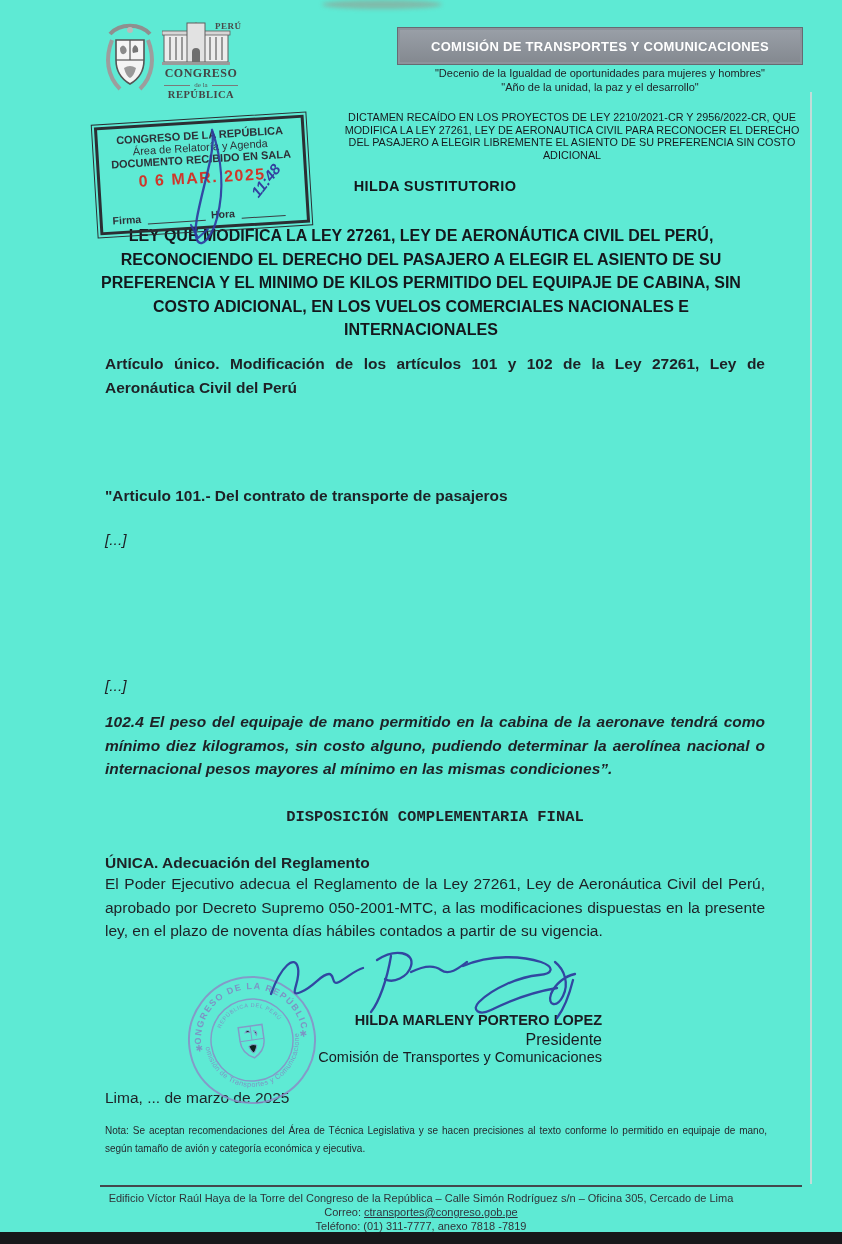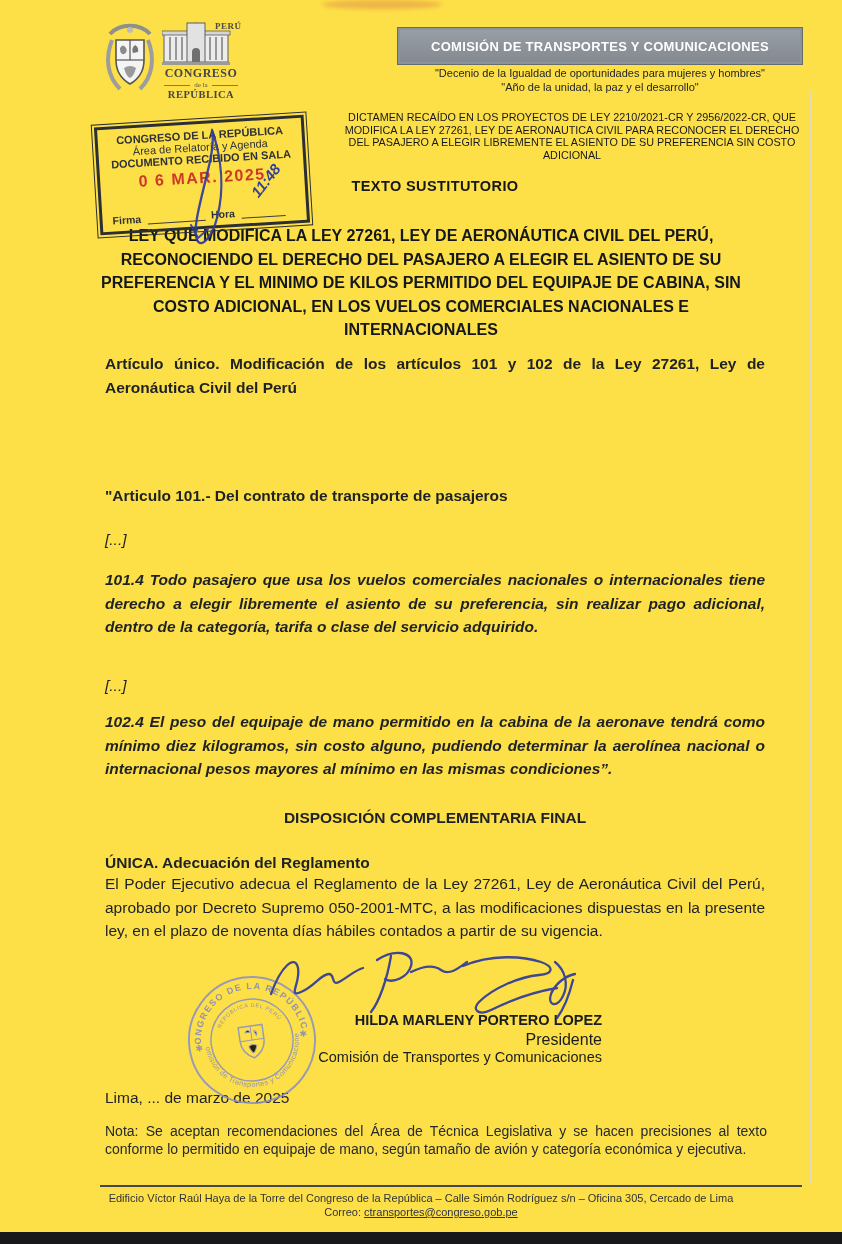--- a/index.html
+++ b/index.html
@@ -1,16 +1,16 @@
 <!DOCTYPE html>
 <html><head>
 <meta charset="utf-8">
 <style>
   html,body{margin:0;padding:0;background:#e8e8e8;}
-  .page{position:relative;width:842px;height:1244px;background:#fde047;overflow:hidden;
+  .page{position:relative;width:842px;height:1244px;background:#5eead4;overflow:hidden;
         font-family:"Liberation Sans","DejaVu Sans",sans-serif;color:#1e2126;}
   .abs{position:absolute;}
   
   .banner{left:397px;top:27px;width:404px;height:36px;background:linear-gradient(#9aa0a8,#83888f);
           border:1px solid #666b72;box-shadow:inset 0 0 0 2px #8d939b;display:flex;align-items:center;justify-content:center;}
   .banner span{color:#ffffff;font-weight:700;font-size:13px;letter-spacing:.3px;}
   .motto{left:395px;width:410px;text-align:center;font-size:11px;color:#212429;}
   .dictamen{left:336px;top:111px;width:472px;text-align:center;font-size:10.8px;line-height:12.6px;color:#17191d;}
   
   .peru-label{left:215px;top:21px;font-family:"Liberation Serif",serif;font-weight:700;font-size:9px;letter-spacing:.5px;color:#4a4a4a;}
@@ -31,29 +31,29 @@
                  font-size:10.5px;font-weight:700;color:#2e3138;}
   .stamp .line{border-bottom:1.5px solid #3a3d42;height:10px;}
   .hora-hand{left:247px;top:172px;transform:rotate(-52deg);font-size:15px;font-style:italic;font-weight:700;color:#33409f;z-index:6;}
   
   .doc-heading{left:105px;top:178px;width:660px;text-align:center;font-size:14.5px;font-weight:700;letter-spacing:.4px;color:#14171c;}
   .law-title{left:85px;top:224px;width:672px;text-align:center;font-size:16px;font-weight:700;line-height:23.5px;color:#14171c;z-index:1;}
   .blk{left:105px;width:660px;font-size:15.5px;line-height:23.5px;text-align:justify;}
   .b{font-weight:700;}
   .bi{font-weight:700;font-style:italic;}
   .i{font-style:italic;}
-  .center{text-align:center;}
+  .center{text-align:center;font-family:Liberation Mono, monospace;}
   .red4{color:#8c2f3a;}
   
   .seal{left:186px;top:974px;width:132px;height:132px;opacity:.85;transform:rotate(-8deg);z-index:2;}
   .sig-svg{left:265px;top:946px;z-index:6;}
   .signer{left:262px;width:340px;text-align:right;color:#191c21;}
   .pen-svg{left:150px;top:122px;z-index:6;}
   
-  .note{left:105px;top:1122px;width:662px;font-size:14px;line-height:18px;color:#26292e;text-align:justify;}
+  .note{left:105px;top:1122px;width:662px;font-size:10px;line-height:18px;color:#26292e;text-align:justify;}
   .frule{left:100px;top:1185px;width:702px;height:2px;background:#44474c;}
   .fline{left:40px;width:762px;text-align:center;font-size:11px;color:#303338;}
   .email{color:#2f3440;text-decoration:underline;}
   .blackbar{left:0;top:1232px;width:842px;height:12px;background:#17181a;}
   .edge{left:810px;top:92px;width:2px;height:1092px;background:#d9d9d9;opacity:.8;}
   .redsmudge{left:322px;top:0;width:120px;height:9px;background:rgba(205,80,75,.3);filter:blur(2px);border-radius:50%;}
 </style>
 </head>
 <body>
 
@@ -121,28 +121,27 @@
       <div class="line" style="width:44px;"></div>
     </div>
   </div>
 
   <svg class="abs pen-svg" width="130" height="140" viewBox="0 0 130 140">
     <path d="M62,8 C71,34 75,66 67,96 C63,112 52,128 47,118 C42,108 51,78 58,48 C62,32 64,18 62,8" fill="none" stroke="#2f3ba0" stroke-width="2.3" stroke-linecap="round" opacity=".92"></path>
     <path d="M48,116 L41,103 M48,116 L58,107" fill="none" stroke="#2f3ba0" stroke-width="2" stroke-linecap="round" opacity=".9"></path>
   </svg>
   <div class="abs hora-hand">11:48</div>
 
-  <div class="abs doc-heading">TEXTO SUSTITUTORIO</div>
+  <div class="abs doc-heading">HILDA SUSTITUTORIO</div>
 
   <div class="abs blk b" style="top:352px;">Artículo único. Modificación de los artículos 101 y 102 de la Ley 27261, Ley de Aeronáutica Civil del Perú</div>
 
 
   <div class="abs blk b" style="top:484px;">"Articulo 101.- Del contrato de transporte de pasajeros</div>
   <div class="abs blk i" style="top:528px;">[...]</div>
-  <div class="abs blk bi" style="top:568px;">101.4 Todo pasajero que usa los vuelos comerciales nacionales o internacionales tiene derecho a elegir libremente el asiento de su preferencia, sin realizar pago adicional, dentro de la categoría, tarifa o clase del servicio adquirido.</div>
 
   <div class="abs blk i" style="top:674px;">[...]</div>
   <div class="abs blk bi" style="top:710px;">102.4 El peso del equipaje de mano permitido en la cabina de la aeronave tendrá como mínimo diez kilogramos, sin costo alguno, pudiendo determinar la aerolínea nacional o internacional pesos mayores al mínimo en las mismas condiciones”.</div>
 
   <div class="abs blk b center" style="top:806px;">DISPOSICIÓN COMPLEMENTARIA FINAL</div>
   <div class="abs blk b" style="top:851px;">ÚNICA. Adecuación del Reglamento</div>
   <div class="abs blk" style="top:872px;">El Poder Ejecutivo adecua el Reglamento de la Ley 27261, Ley de Aeronáutica Civil del Perú, aprobado por Decreto Supremo 050-2001-MTC, a las modificaciones dispuestas en la presente ley, en el plazo de noventa días hábiles contados a partir de su vigencia.</div>
 
   <svg class="abs seal" viewBox="0 0 132 132">
     <defs>
@@ -184,15 +183,16 @@
   <div class="abs signer b" style="top:1012px;font-size:14.5px;">HILDA MARLENY PORTERO LOPEZ</div>
   <div class="abs signer" style="top:1031px;font-size:16px;">Presidente</div>
   <div class="abs signer" style="top:1049px;font-size:14.5px;">Comisión de Transportes y Comunicaciones</div>
 
   <div class="abs blk" style="top:1086px;">Lima, ... de marzo de 2025</div>
   <div class="abs note">Nota: Se aceptan recomendaciones del Área de Técnica Legislativa y se hacen precisiones al texto conforme lo permitido en equipaje de mano, según tamaño de avión y categoría económica y ejecutiva.</div>
 
   <div class="abs frule"></div>
   <div class="abs fline" style="top:1192px;">Edificio Víctor Raúl Haya de la Torre del Congreso de la República – Calle Simón Rodríguez s/n – Oficina 305, Cercado de Lima</div>
   <div class="abs fline" style="top:1206px;"><span>Correo: </span><a class="email" href="#">ctransportes@congreso.gob.pe</a></div>
+  <div class="abs fline" style="top:1220px;">Teléfono: (01) 311-7777, anexo 7818 -7819</div>
   <div class="abs blackbar"></div>
 
 </div>
 
 </body></html>

